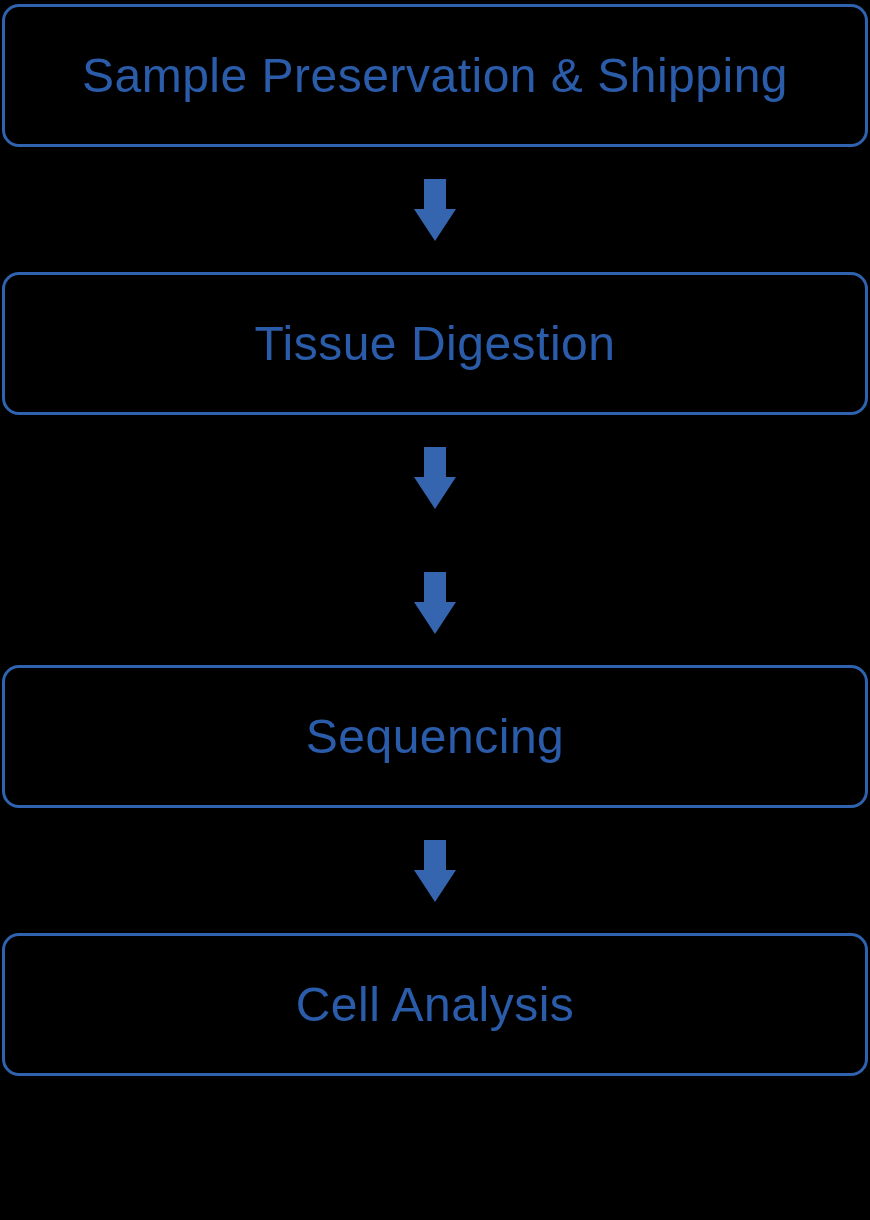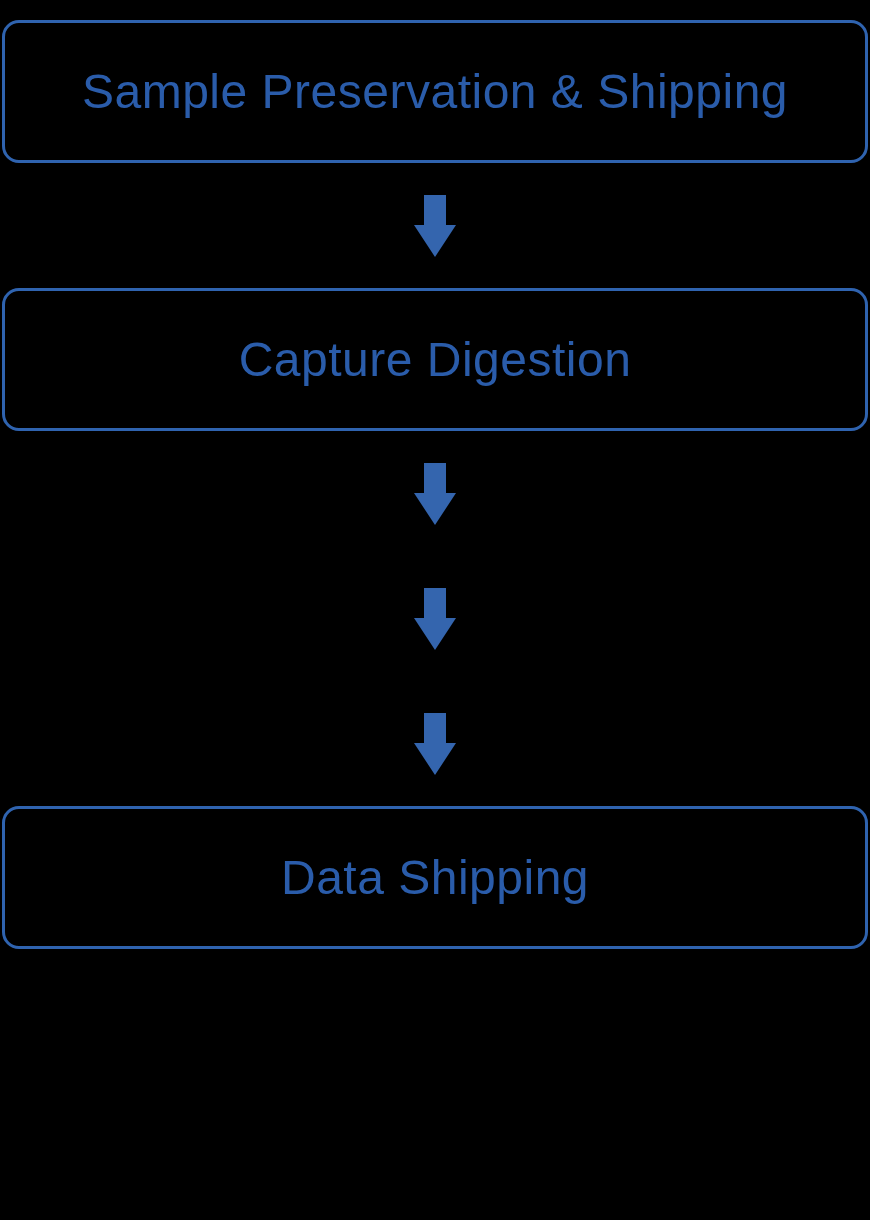--- a/index.html
+++ b/index.html
@@ -6,21 +6,21 @@
     margin: 0;
     padding: 0;
     background: #000000;
   }
   .flow-canvas {
     position: relative;
     width: 870px;
     height: 1220px;
     background: #000000;
     box-sizing: border-box;
-    padding-top: 20px;
+    padding-top: 4px;
     display: flex;
     flex-direction: column;
     align-items: center;
     font-family: "Liberation Sans", sans-serif;
     overflow: hidden;
   }
   .step-box {
     width: 866px;
     height: 143px;
     box-sizing: border-box;
@@ -59,40 +59,43 @@
     <span class="step-label">Sample Preservation &amp; Shipping</span>
   </div>
 
   <div class="arrow-gap">
     <svg class="down-arrow" width="42" height="62" viewBox="0 0 42 62">
       <polygon points="10,0 32,0 32,30 42,30 21,62 0,30 10,30" fill="#3465ae"></polygon>
     </svg>
   </div>
 
   <div class="step-box">
-    <span class="step-label">Capture Digestion</span>
+    <span class="step-label">Tissue Digestion</span>
   </div>
 
   <div class="arrow-gap">
     <svg class="down-arrow" width="42" height="62" viewBox="0 0 42 62">
       <polygon points="10,0 32,0 32,30 42,30 21,62 0,30 10,30" fill="#3465ae"></polygon>
     </svg>
   </div>
 
 
   <div class="arrow-gap">
     <svg class="down-arrow" width="42" height="62" viewBox="0 0 42 62">
       <polygon points="10,0 32,0 32,30 42,30 21,62 0,30 10,30" fill="#3465ae"></polygon>
     </svg>
   </div>
 
+  <div class="step-box">
+    <span class="step-label">Sequencing</span>
+  </div>
 
   <div class="arrow-gap">
     <svg class="down-arrow" width="42" height="62" viewBox="0 0 42 62">
       <polygon points="10,0 32,0 32,30 42,30 21,62 0,30 10,30" fill="#3465ae"></polygon>
     </svg>
   </div>
 
   <div class="step-box">
-    <span class="step-label">Data Shipping</span>
+    <span class="step-label">Cell Analysis</span>
   </div>
 
 </div>
 
 </body></html>

